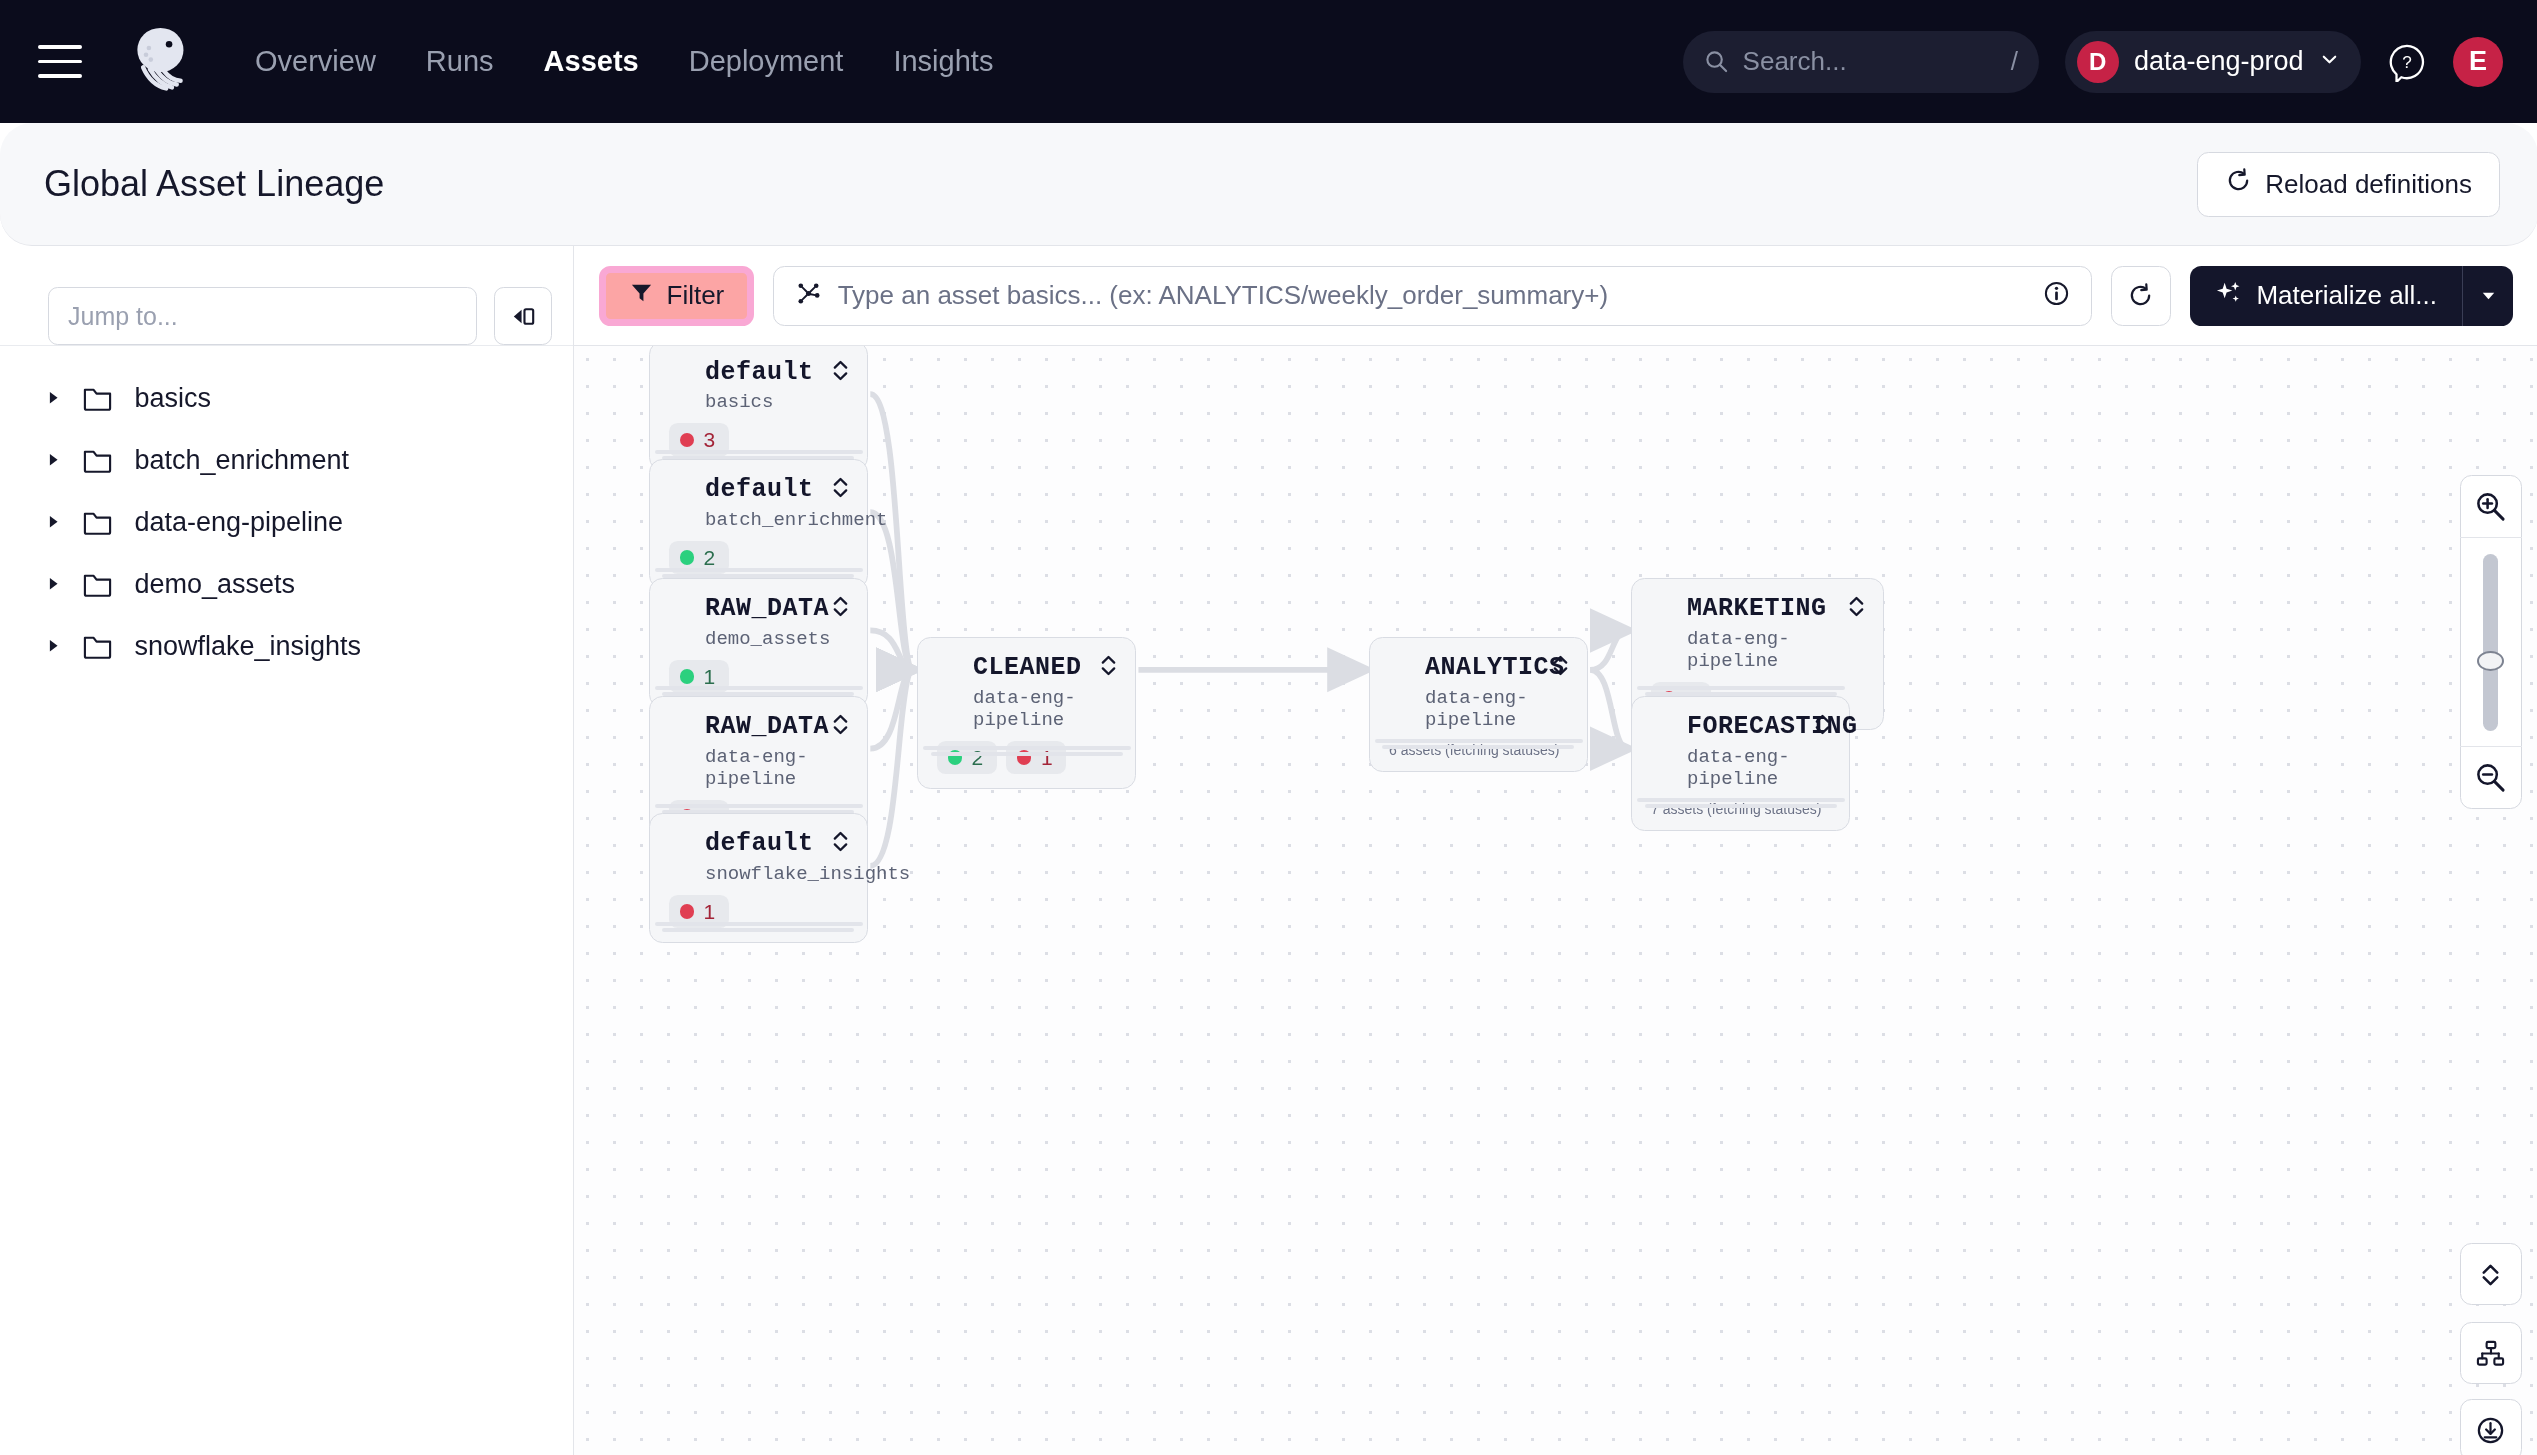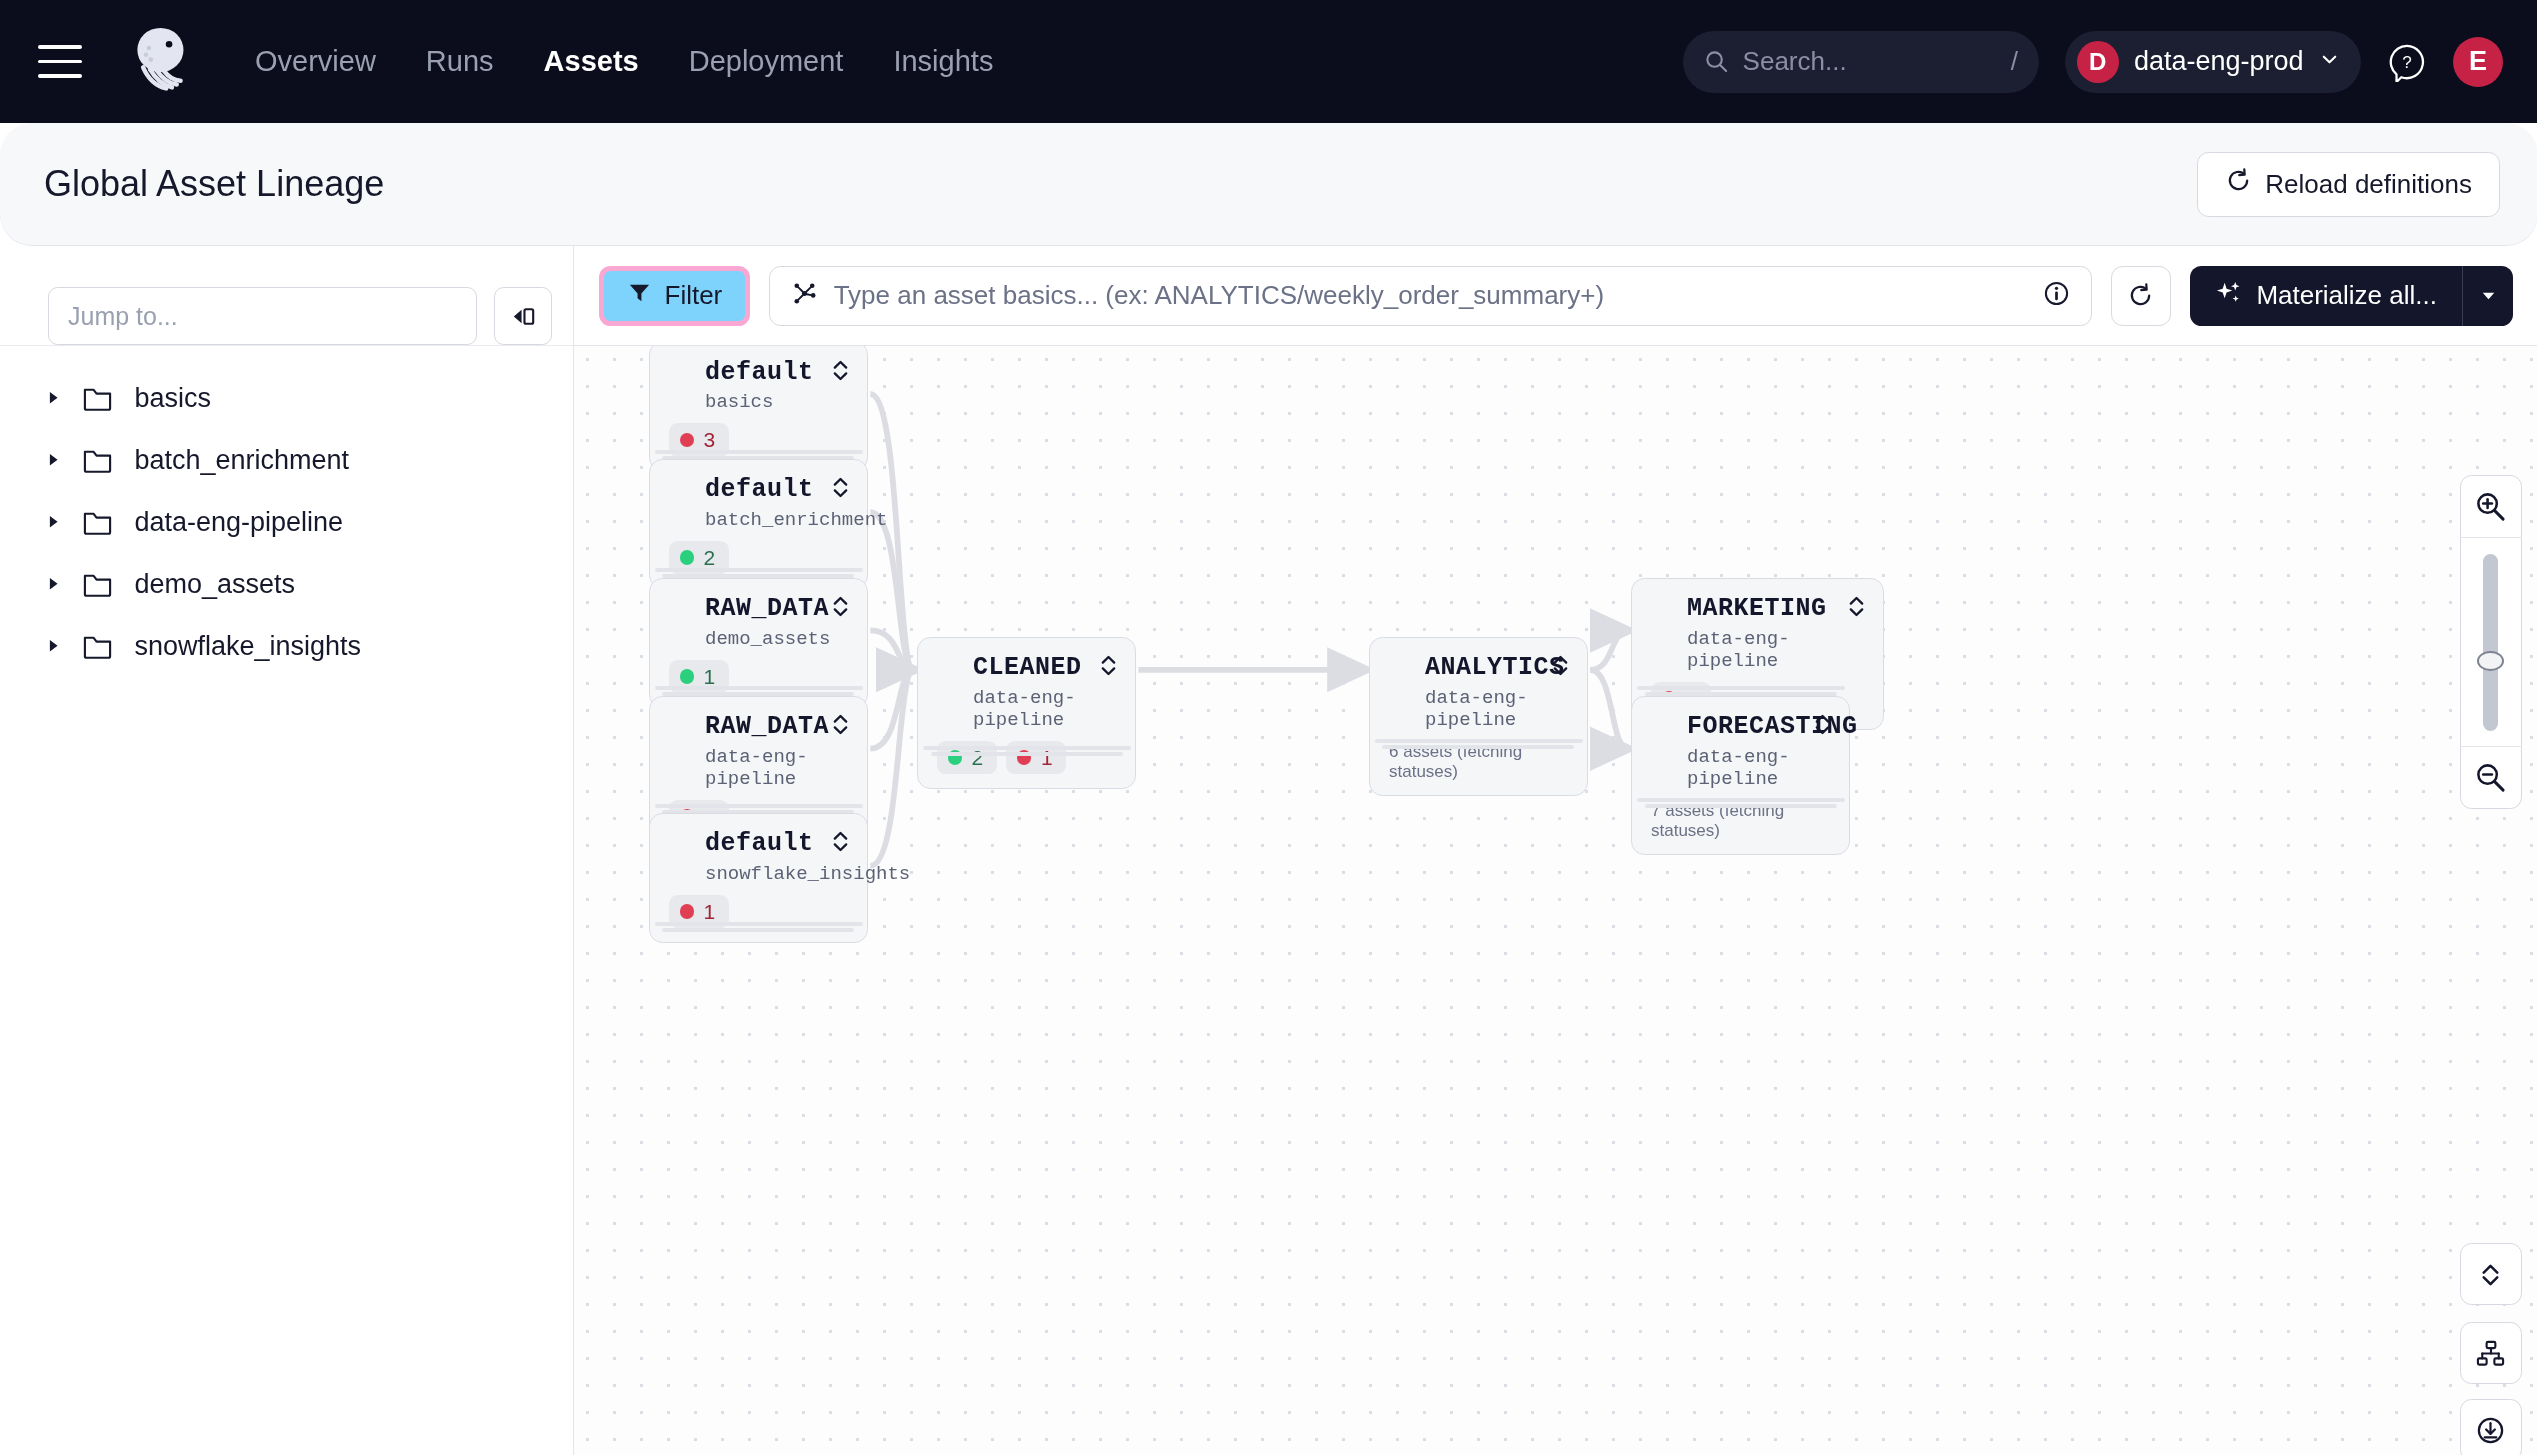--- a/index.html
+++ b/index.html
@@ -107,22 +107,22 @@
   .treelabel { font-size: 27px; color: #16182B; }
 
   
   #graphtoolbar {
     position: absolute; top: 246px; left: 574px;
     width: 1964px; height: 100px;
     background: #ffffff; border-bottom: 1px solid #E3E5EA;
     display: flex; align-items: center; padding: 0 25px; gap: 19px;
   }
   #filterbtn {
-    height: 60px; padding: 0 23px; background: #7dd3fc;
-    border: 5px solid #f9a8d4; border-radius: 11.5px;
+    height: 60px; padding: 0 23px; background: #fca5a5;
+    border: 7px solid #f9a8d4; border-radius: 11.5px;
     display: flex; align-items: center; gap: 12.5px;
     font-size: 26px; color: #16182B; cursor: pointer;
   }
   #subsetfield {
     flex: 1; height: 60px; background: #ffffff;
     border: 1px solid #D6D9E0; border-radius: 11.5px;
     display: flex; align-items: center; padding: 0 21px; gap: 15.4px; cursor: text;
   }
   #subsetfield .ph { flex: 1; font-size: 26px; color: #6B7186; }
   #refreshbtn {
@@ -156,21 +156,21 @@
 
   .node {
     position: absolute;
     background: #F5F6F8;
     border: 1px solid #D9DCE3;
     border-radius: 13.5px;
     padding: 15.4px 19px 13.5px 19px;
   }
   .node .ntitle { font-size: 25px; font-weight: bold; color: #14162B; letter-spacing: 0.5px; }
   .node .nsub { font-size: 19px; color: #5C6275; margin-top: 4.8px; }
-  .node .nnote { font-size: 17px; color: #6B7186; margin-top: 10.6px; }
+  .node .nnote { font-size: 14px; color: #6B7186; margin-top: 10.6px; }
   .badges { display: flex; gap: 9.6px; margin-top: 9.6px; }
   .badge {
     display: flex; align-items: center; gap: 9.6px;
     background: #E7E9ED; border-radius: 8.7px;
     padding: 4.8px 13.5px 4.8px 10.6px;
     font-size: 21px;
   }
   .badge .dot { width: 14.4px; height: 14.4px; border-radius: 50%; flex: 0 0 auto; }
   .badge.ok { color: #2B6E4E; }
   .badge.ok .dot { background: #2BD07E; }

